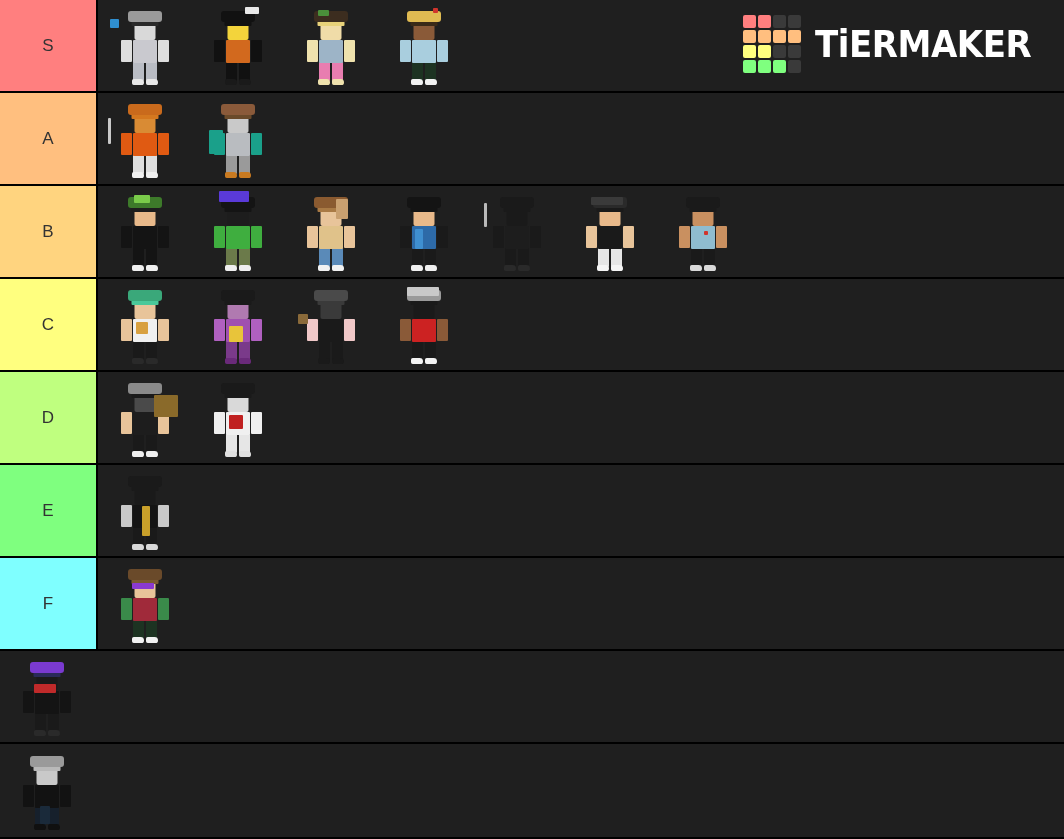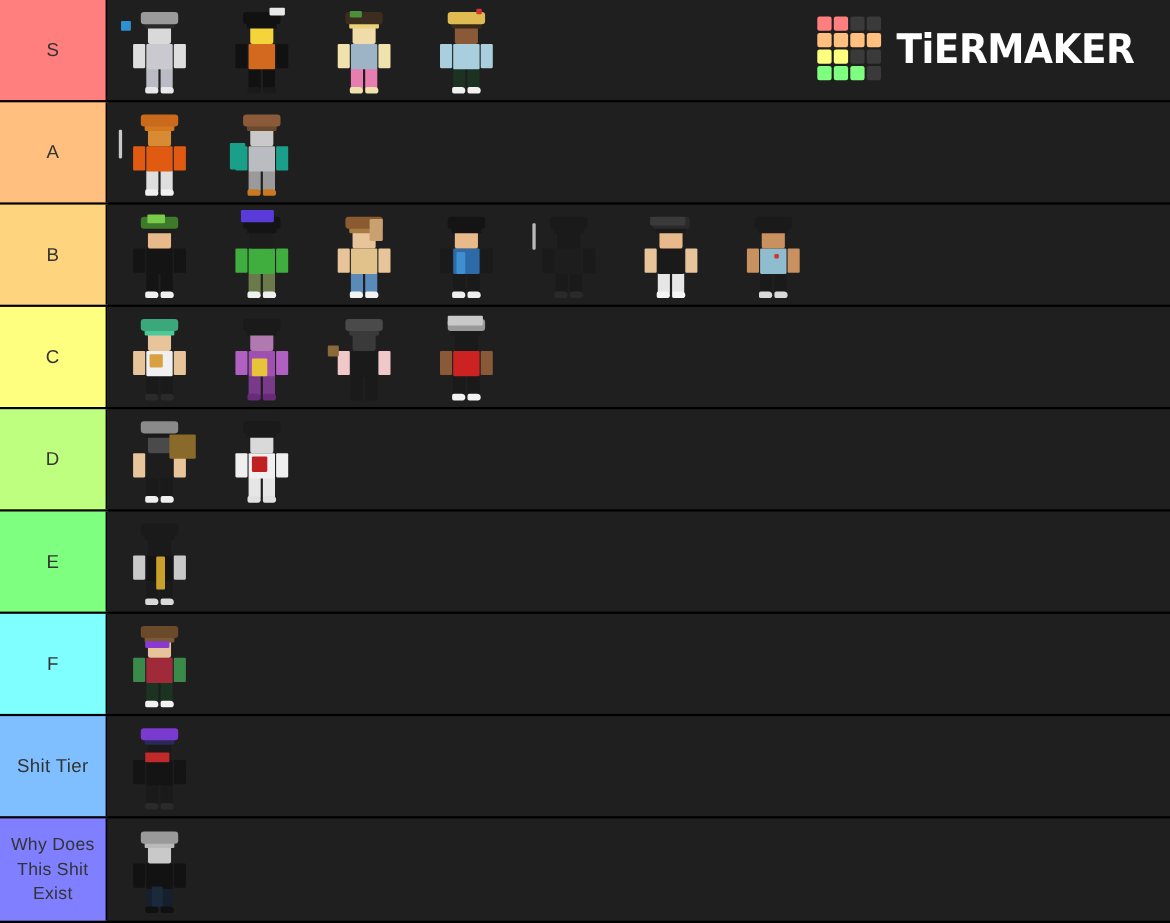--- a/index.html
+++ b/index.html
@@ -536,41 +536,39 @@
               <div class="av-torso" style="background: rgb(160, 42, 58);"></div>
               <div class="av-head" style="background: rgb(232, 196, 154);"></div>
               <div class="av-hair" style="background: rgb(122, 90, 48);"></div>
               <div class="av-hat" style="background: rgb(106, 74, 42);"></div>
               <div class="av-acc" style="background: rgb(138, 58, 208); left: 26px; top: 20px; width: 22px; height: 6px;"></div>
             </div>
           </div>
         </div>
       </div>
       <div class="tier-row" style="height: 93px;">
-        <div class="tier-label" style="background: rgb(127, 191, 255); color: rgb(51, 51, 51);">Shit Tier</div>
         <div class="tier-items" style="background: rgb(31, 31, 31);">
           <div class="item">
             <div class="avatar">
               <div class="av-arm-l" style="background: rgb(20, 20, 20);"></div>
               <div class="av-arm-r" style="background: rgb(20, 20, 20);"></div>
               <div class="av-leg-l" style="background: rgb(26, 26, 26);"></div>
               <div class="av-leg-r" style="background: rgb(26, 26, 26);"></div>
               <div class="av-shoe-l" style="background: rgb(42, 42, 42);"></div>
               <div class="av-shoe-r" style="background: rgb(42, 42, 42);"></div>
               <div class="av-torso" style="background: rgb(20, 20, 20);"></div>
               <div class="av-head" style="background: rgb(26, 26, 26);"></div>
               <div class="av-hair" style="background: rgb(42, 42, 90);"></div>
               <div class="av-hat" style="background: rgb(122, 58, 208);"></div>
               <div class="av-acc" style="background: rgb(192, 42, 42); left: 26px; top: 28px; width: 22px; height: 9px;"></div>
             </div>
           </div>
         </div>
       </div>
       <div class="tier-row" style="height: 93px;">
-        <div class="tier-label small" style="background: rgb(127, 127, 255); color: rgb(51, 51, 51);">Why Does This Shit Exist</div>
         <div class="tier-items" style="background: rgb(31, 31, 31);">
           <div class="item">
             <div class="avatar">
               <div class="av-arm-l" style="background: rgb(18, 18, 18);"></div>
               <div class="av-arm-r" style="background: rgb(18, 18, 18);"></div>
               <div class="av-leg-l" style="background: rgb(22, 32, 44);"></div>
               <div class="av-leg-r" style="background: rgb(22, 32, 44);"></div>
               <div class="av-shoe-l" style="background: rgb(16, 16, 16);"></div>
               <div class="av-shoe-r" style="background: rgb(16, 16, 16);"></div>
               <div class="av-torso" style="background: rgb(18, 18, 18);"></div>

